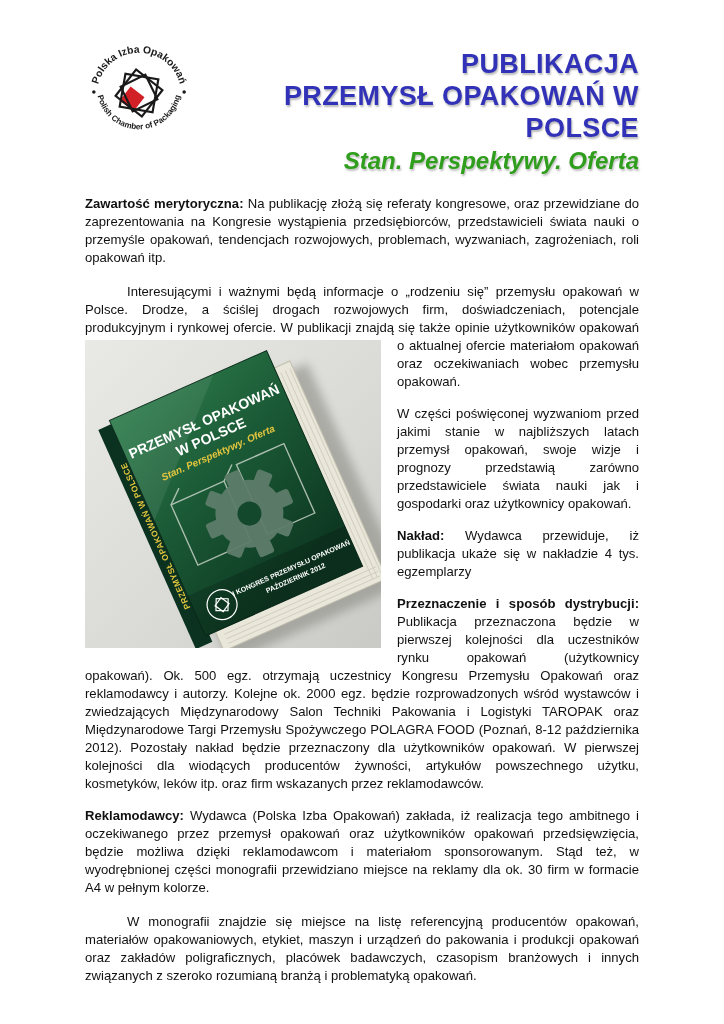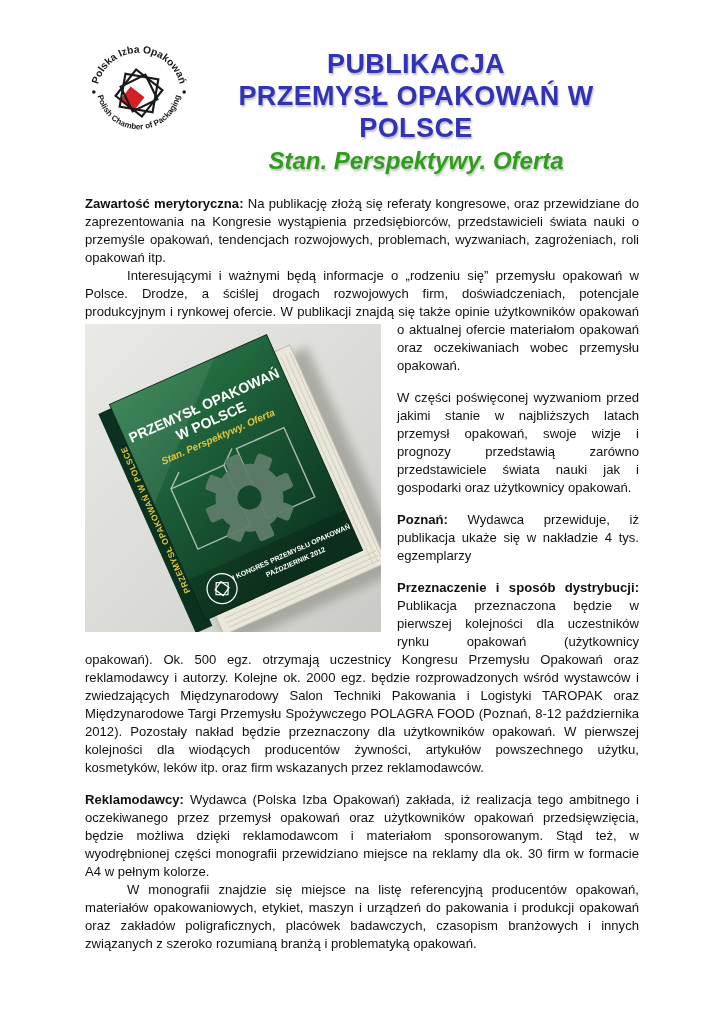--- a/index.html
+++ b/index.html
@@ -12,34 +12,34 @@
   }
   .page {
     width:724px; height:1024px;
     background:#ffffff;
     padding:38px 85px 0 85px;
     position:relative;
   }
   
   .header { display:flex; align-items:flex-start; margin-bottom:20px; }
   .logo { width:108px; height:108px; flex:0 0 auto; }
-  .titles { flex:1; text-align:center; padding-top:10px; }
+  .titles { flex:1; text-align:right; padding-top:10px; }
   .title-main {
     color:#3232b8; font-size:27px; font-weight:bold; line-height:32px;
     letter-spacing:0.4px;
     text-shadow:1px 2px 2px rgba(130,130,130,0.55);
   }
   .title-sub {
     color:#2f9e1c; font-size:24px; font-weight:bold; font-style:italic;
     margin-top:3px;
     text-shadow:1px 2px 2px rgba(130,130,130,0.5);
   }
   
   .body-text { font-size:13.1px; line-height:18px; text-align:justify; }
-  .para { text-align:justify; }
+  .para { text-align:justify;margin-top:16px; }
   .para.indent { text-indent:42px; }
   .para.gap { margin-top:14px; }
   .bold { font-weight:bold; }
   
   .book-figure {
     float:left;
     width:296px; height:308px;
     margin:3px 16px 6px 0;
     display:block;
     text-indent:0;
@@ -161,21 +161,21 @@
             <rect x="-5" y="-5" width="10" height="10" transform="rotate(60)"></rect>
           </g>
           <text x="22" y="91" text-anchor="middle" font-size="7" font-weight="bold" fill="#ffffff">I KONGRES PRZEMYSŁU OPAKOWAŃ</text>
           <text x="22" y="102" text-anchor="middle" font-size="7" font-weight="bold" fill="#ffffff">PAŹDZIERNIK 2012</text>
         </g>
       </svg>
     </span><span>opakowań oraz oczekiwaniach wobec przemysłu opakowań.</span></p>
 
     <p class="para gap"><span>W części poświęconej wyzwaniom przed jakimi stanie w najbliższych latach przemysł opakowań, swoje wizje i prognozy przedstawią zarówno przedstawiciele świata nauki jak i gospodarki oraz użytkownicy opakowań.</span></p>
 
-    <p class="para gap"><span class="bold">Poznań:</span><span> Wydawca przewiduje, iż publikacja ukaże się w nakładzie 4 tys. egzemplarzy</span></p>
+    <p class="para gap"><span class="bold">Nakład:</span><span> Wydawca przewiduje, iż publikacja ukaże się w nakładzie 4 tys. egzemplarzy</span></p>
 
     <p class="para gap"><span class="bold">Przeznaczenie i sposób dystrybucji:</span><span> Publikacja przeznaczona będzie w pierwszej kolejności dla uczestników rynku opakowań (użytkownicy opakowań). Ok. 500 egz. otrzymają uczestnicy Kongresu Przemysłu Opakowań oraz reklamodawcy i autorzy. Kolejne ok. 2000 egz. będzie rozprowadzonych wśród wystawców i zwiedzających Międzynarodowy Salon Techniki Pakowania i Logistyki TAROPAK oraz Międzynarodowe Targi Przemysłu Spożywczego POLAGRA FOOD (Poznań, 8-12 października 2012). Pozostały nakład będzie przeznaczony dla użytkowników opakowań. W pierwszej kolejności dla wiodących producentów żywności, artykułów powszechnego użytku, kosmetyków, leków itp. oraz firm wskazanych przez reklamodawców.</span></p>
 
     <p class="para gap"><span class="bold">Reklamodawcy:</span><span> Wydawca (Polska Izba Opakowań) zakłada, iż realizacja tego ambitnego i oczekiwanego przez przemysł opakowań oraz użytkowników opakowań przedsięwzięcia, będzie możliwa dzięki reklamodawcom i materiałom sponsorowanym. Stąd też, w wyodrębnionej części monografii przewidziano miejsce na reklamy dla ok. 30 firm w formacie A4 w pełnym kolorze.</span></p>
 
     <p class="para indent"><span>W monografii znajdzie się miejsce na listę referencyjną producentów opakowań, materiałów opakowaniowych, etykiet, maszyn i urządzeń do pakowania i produkcji opakowań oraz zakładów poligraficznych, placówek badawczych, czasopism branżowych i innych związanych z szeroko rozumianą branżą i problematyką opakowań.</span></p>
 
   </div>
 </div>
 

